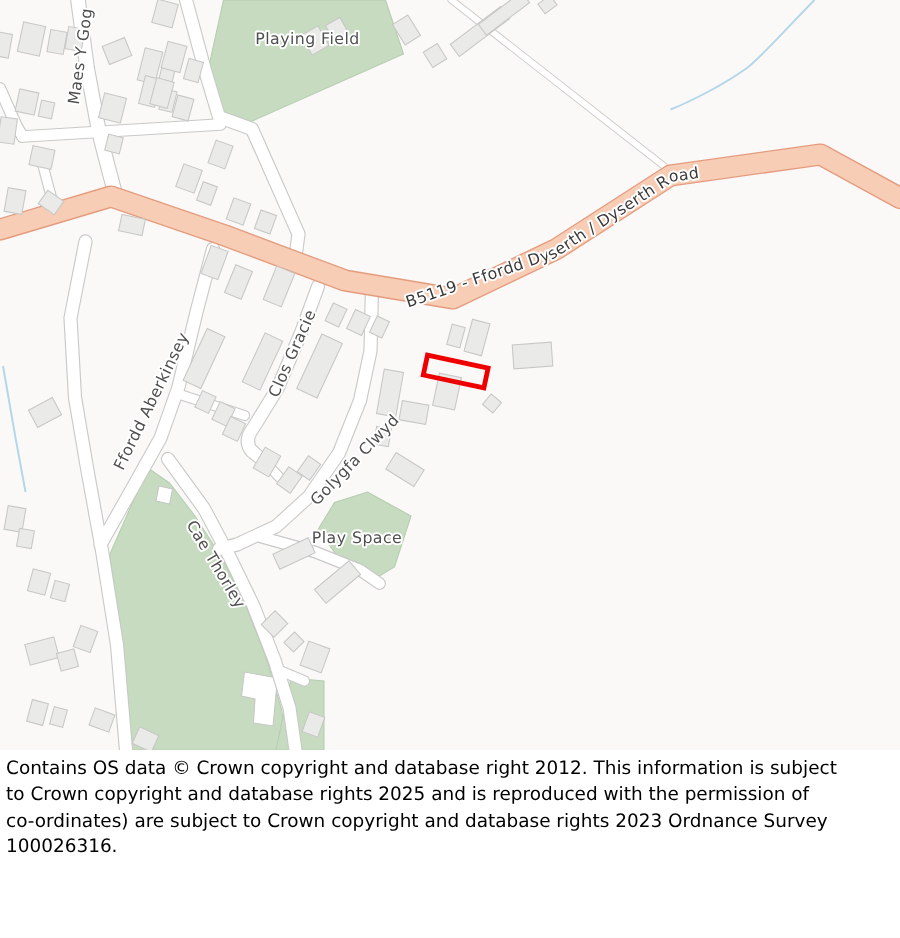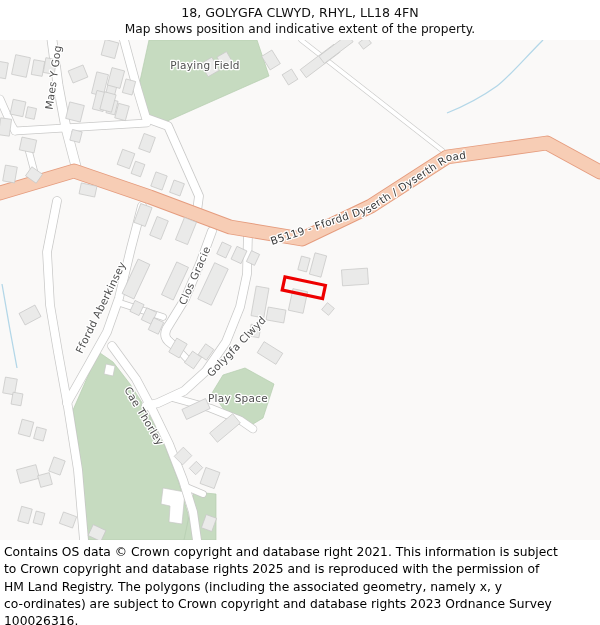--- a/index.html
+++ b/index.html
@@ -12,24 +12,20 @@
   svg{display:block}
   text.lbl{font-family:"DejaVu Sans",sans-serif;fill:#4f4f4f;
            stroke:#ffffff;stroke-width:2.6px;paint-order:stroke;
            stroke-linejoin:round;letter-spacing:0.3px}
   .footer{padding:4px 6px 0 4px;font-size:12.3px;line-height:17.3px;color:#000}
 </style>
 </head>
 <body>
 
 <div class="page">
-  <div class="header">
-    <div class="title">18, GOLYGFA CLWYD, RHYL, LL18 4FN</div>
-    <div class="subtitle">Map shows position and indicative extent of the property.</div>
-  </div>
 
   <div class="map-wrap">
     <svg id="map-svg" width="600" height="500" viewBox="0 40 600 500" xmlns="http://www.w3.org/2000/svg">
         <rect x="0" y="40" width="600" height="500" fill="#faf9f8"></rect>
         <polygon points="149,40 257,40 269,76 163,123 148,117 138,90" fill="#c6dbc0" stroke="#b5cdaf" stroke-width="0.7"></polygon>
         <polygon points="100,353 113,362 130,384 148,412 164,444 178,480 188,514 190,540 88,540 82,470 73,410 91,369" fill="#c6dbc0" stroke="#b5cdaf" stroke-width="0.7"></polygon>
         <polygon points="184,540 194,492 216,494 216,540" fill="#c6dbc0" stroke="#b5cdaf" stroke-width="0.7"></polygon>
         <polygon points="223,375 245,368 274,384 263,418 248,427 228,415 212,393" fill="#c6dbc0" stroke="#b5cdaf" stroke-width="0.7"></polygon>
         <path d="M 543,40 C 525,58 508,78 497,86 C 483,96 462,107 447,113" fill="none" stroke="#b3d7e8" stroke-width="1.3"></path>
         <path d="M 2,284 L 10,330 L 17,368" fill="none" stroke="#b3d7e8" stroke-width="1.3"></path>
@@ -153,19 +149,18 @@
         <text transform="translate(57 78) rotate(-82)" text-anchor="middle" font-size="10.5" class="lbl">Maes Y Gog</text>
         <text transform="translate(198 277) rotate(-66)" text-anchor="middle" font-size="10.5" class="lbl">Clos Gracie</text>
         <text transform="translate(104 309) rotate(-64)" text-anchor="middle" font-size="10.5" class="lbl">Ffordd Aberkinsey</text>
         <text transform="translate(239 349) rotate(-46)" text-anchor="middle" font-size="10.5" class="lbl">Golygfa Clwyd</text>
         <text transform="translate(141 418) rotate(59)" text-anchor="middle" font-size="10.5" class="lbl">Cae Thorley</text>
         <text transform="translate(238 402) rotate(0)" text-anchor="middle" font-size="10.5" class="lbl">Play Space</text>
       </svg>
   </div>
 
   <div class="footer">
-    <div>Contains OS data © Crown copyright and database right 2021. This information is subject</div>
+    <div>Contains OS data © Crown copyright and database right 2012. This information is subject</div>
     <div>to Crown copyright and database rights 2025 and is reproduced with the permission of</div>
-    <div>HM Land Registry. The polygons (including the associated geometry, namely x, y</div>
     <div>co-ordinates) are subject to Crown copyright and database rights 2023 Ordnance Survey</div>
     <div>100026316.</div>
   </div>
 </div>
 
 </body></html>

